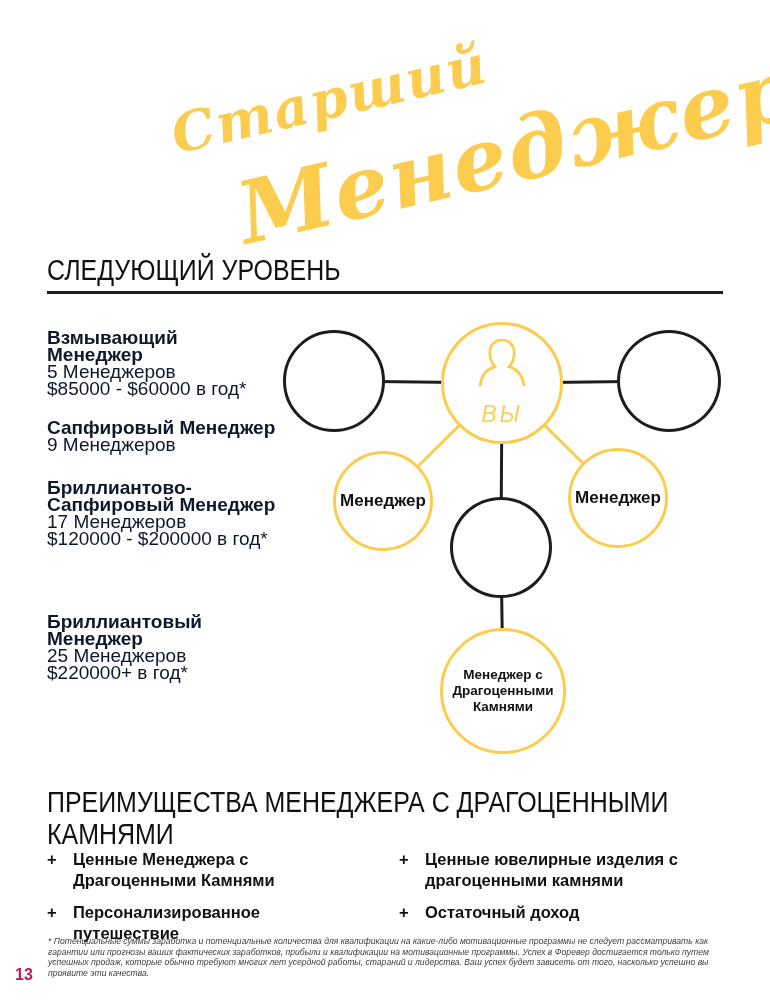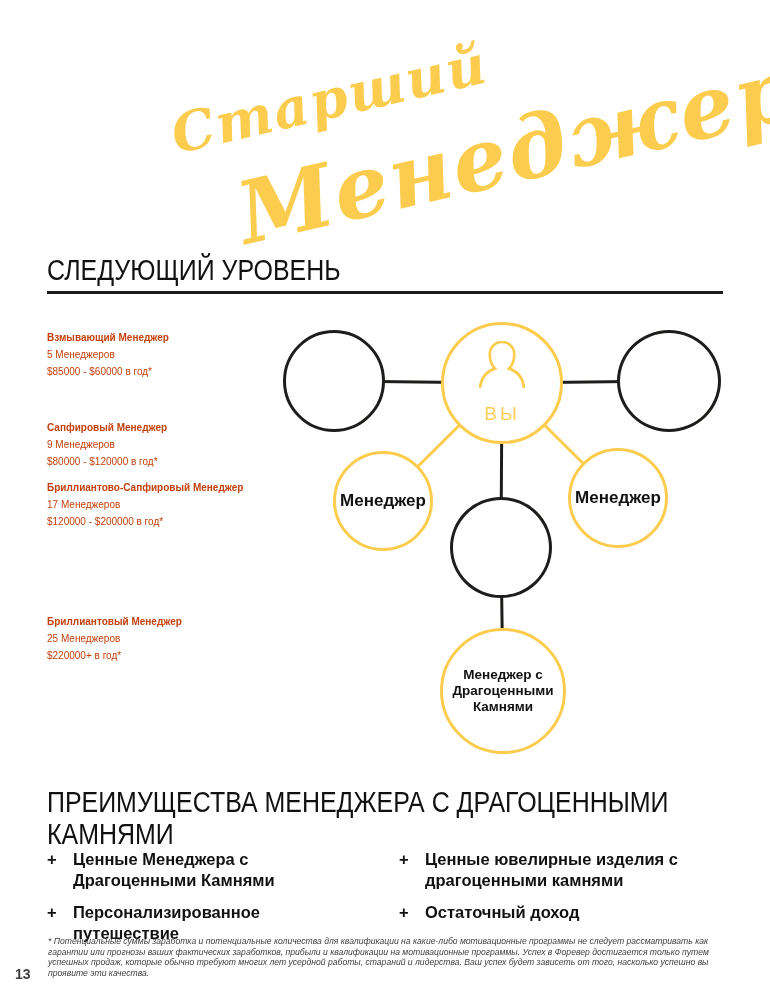--- a/index.html
+++ b/index.html
@@ -57,23 +57,23 @@
     position: absolute;
     left: 47px; top: 291px;
     width: 676px; height: 3px;
     background: var(--ink);
   }
 
   
   .level-block {
     position: absolute;
     left: 47px; width: 230px;
-    font-size: 10px;
+    font-size: 19px;
     line-height: 17px;
-    color: #c2410c;
+    color: #0f172a;
   }
   .level-block .lvl-title { font-weight: bold; }
   .lvl-1 { top: 329px; }
   .lvl-2 { top: 419px; }
   .lvl-3 { top: 479px; }
   .lvl-4 { top: 577px; margin-top: 36px; }
 
   
   .connectors {
     position: absolute; left: 0; top: 0;
@@ -96,24 +96,25 @@
   .c-you        { left: 441px; top: 322px; width: 122px; height: 122px; }
   .c-black-left { left: 283px; top: 330px; width: 102px; height: 102px; }
   .c-black-right{ left: 617px; top: 330px; width: 104px; height: 102px; }
   .c-mgr-left   { left: 333px; top: 451px; width: 100px; height: 100px; }
   .c-mgr-right  { left: 568px; top: 448px; width: 100px; height: 100px; }
   .c-black-mid  { left: 450px; top: 497px; width: 102px; height: 101px; }
   .c-gem        { left: 440px; top: 628px; width: 126px; height: 126px; }
 
   .you-label {
     color: var(--brand-yellow);
-    font-size: 19px;
+    font-size: 23px;
     letter-spacing: 3px;
     margin-top: 12px;
     opacity: 0.92;
+    font-style: italic;
   }
   .mgr-label {
     font-weight: bold;
     font-size: 17px;
     color: #111;
   }
   .gem-label {
     font-weight: bold;
     font-size: 13.5px;
     line-height: 16px;
@@ -149,23 +150,23 @@
     width: 674px;
     font-size: 8.6px;
     line-height: 10.5px;
     font-style: italic;
     text-align: left;
     color: #3c3c3c;
   }
   .page-number {
     position: absolute;
     left: 15px; top: 966px;
-    font-size: 14px;
-    font-weight: bold;
-    color: #404040;
+    font-size: 16px;
+    font-weight: bold;
+    color: #be185d;
   }
 </style>
 </head>
 <body>
 
 <div class="page">
 
   <div class="script-line script-line1">Старший</div>
   <div class="script-line script-line2">Менеджер</div>
 
@@ -173,21 +174,20 @@
   <div class="heading-rule"></div>
 
   <div class="level-block lvl-1">
     <div class="lvl-title">Взмывающий Менеджер</div>
     <div class="lvl-count">5 Менеджеров</div>
     <div class="lvl-income">$85000 - $60000 в год*</div>
   </div>
   <div class="level-block lvl-2">
     <div class="lvl-title">Сапфировый Менеджер</div>
     <div class="lvl-count">9 Менеджеров</div>
-    <div class="lvl-income">$80000 - $120000 в год*</div>
   </div>
   <div class="level-block lvl-3">
     <div class="lvl-title">Бриллиантово-Сапфировый Менеджер</div>
     <div class="lvl-count">17 Менеджеров</div>
     <div class="lvl-income">$120000 - $200000 в год*</div>
   </div>
   <div class="level-block lvl-4">
     <div class="lvl-title">Бриллиантовый Менеджер</div>
     <div class="lvl-count">25 Менеджеров</div>
     <div class="lvl-income">$220000+ в год*</div>

